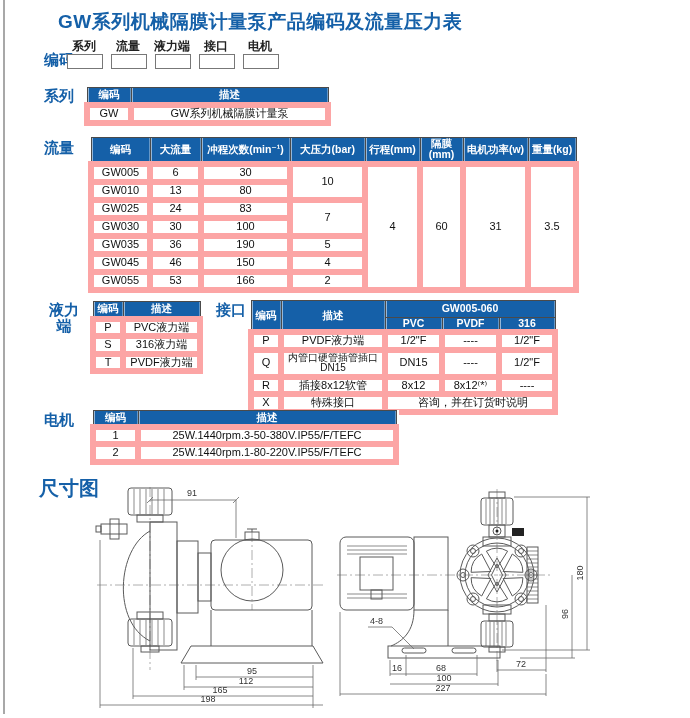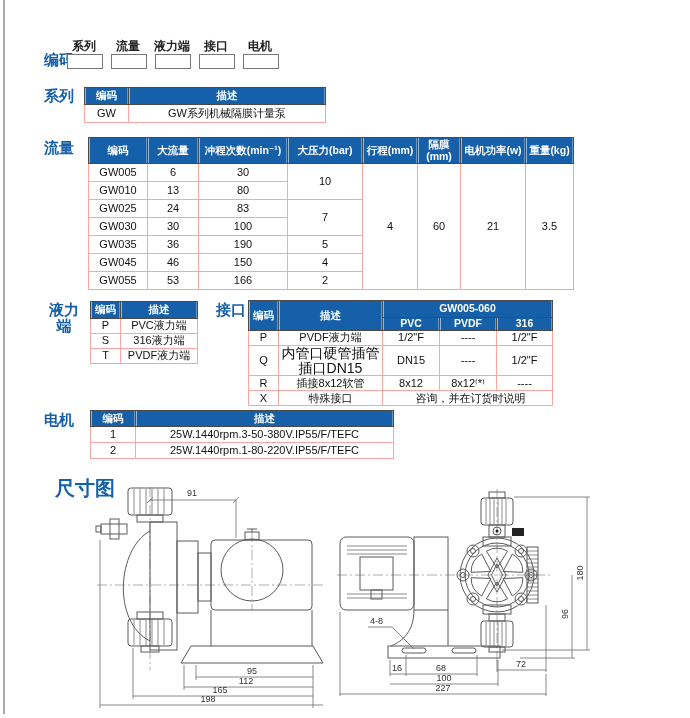--- a/index.html
+++ b/index.html
@@ -8,35 +8,36 @@
   .edge-line{position:absolute;left:3px;top:0;width:2px;height:714px;background:#a8a8a8;}
   .title{position:absolute;left:58px;top:9px;font-size:19px;font-weight:bold;color:#1560a8;letter-spacing:.5px;}
   .sec-label{position:absolute;font-size:15px;font-weight:bold;color:#1560a8;line-height:16px;}
   .field-label{position:absolute;top:38px;width:64px;text-align:center;font-size:12px;font-weight:bold;color:#222;}
   .codebox{position:absolute;top:54px;width:34px;height:13px;border:1px solid #777;background:#fff;}
   table.tbl{position:absolute;border-collapse:collapse;table-layout:fixed;background:#fff;line-height:1.05;}
   table.tbl{border:1px solid #4a4a4a;}
   .tbl th{background:#1560a8;color:#fff;font-weight:bold;border:1px solid #4a4a4a;
           box-shadow:inset 1px 0 0 rgba(255,255,255,.55), inset -1px 0 0 rgba(255,255,255,.35);
           padding:0;text-align:center;font-size:10.5px;}
-  .tbl td{border:1px solid #fca5a5;padding:0;text-align:center;font-size:11px;color:#111;}
+  .tbl td{border:6px solid #fca5a5;padding:0;text-align:center;font-size:11px;color:#111;}
   .note-cell{text-align:center;padding-left:6px !important;}
   .dimtxt{font-size:9px;fill:#333;}
   svg .ln{stroke:#5a5a5a;fill:none;stroke-width:1;}
   svg .kn{stroke:#5a5a5a;fill:none;stroke-width:.7;}
   svg .cl{stroke:#999;fill:none;stroke-width:.8;stroke-dasharray:10 3 2 3;}
   svg .dim{stroke:#6a6a6a;fill:none;stroke-width:.8;}
   svg .blk{fill:#222;stroke:none;}
 </style>
 </head>
 <body>
 
 <div id="page">
   <div class="edge-line"></div>
 
+  <div class="title">GW系列机械隔膜计量泵产品编码及流量压力表</div>
 
   <div class="sec-label" style="left:44px;top:52px;">编码</div>
   <div class="field-label" style="left:52px;">系列</div>
   <div class="field-label" style="left:96px;">流量</div>
   <div class="field-label" style="left:140px;">液力端</div>
   <div class="field-label" style="left:184px;">接口</div>
   <div class="field-label" style="left:228px;">电机</div>
   <div class="codebox" style="left:67px;"></div>
   <div class="codebox" style="left:111px;"></div>
   <div class="codebox" style="left:155px;"></div>
@@ -88,21 +89,21 @@
       </tr>
     </thead>
     <tbody>
       <tr style="height:18px">
         <td>GW005</td>
         <td>6</td>
         <td>30</td>
         <td rowspan="2">10</td>
         <td rowspan="7">4</td>
         <td rowspan="7">60</td>
-        <td rowspan="7">21</td>
+        <td rowspan="7">31</td>
         <td rowspan="7">3.5</td>
       </tr>
       <tr style="height:18px">
         <td>GW010</td>
         <td>13</td>
         <td>80</td>
       </tr>
       <tr style="height:18px">
         <td>GW025</td>
         <td>24</td>
@@ -190,21 +191,21 @@
     <tbody style="font-size:10.5px;">
       <tr style="height:15px">
         <td>P</td>
         <td>PVDF液力端</td>
         <td>1/2"F</td>
         <td>----</td>
         <td>1/2"F</td>
       </tr>
       <tr style="height:15px">
         <td>Q</td>
-        <td style="font-size:14px">内管口硬管插管插口DN15</td>
+        <td style="font-size:10px">内管口硬管插管插口DN15</td>
         <td>DN15</td>
         <td>----</td>
         <td>1/2"F</td>
       </tr>
       <tr style="height:15px">
         <td>R</td>
         <td>插接8x12软管</td>
         <td>8x12</td>
         <td>8x12⁽*⁾</td>
         <td>----</td>
@@ -234,21 +235,21 @@
         <td>1</td>
         <td>25W.1440rpm.3-50-380V.IP55/F/TEFC</td>
       </tr>
       <tr style="height:16px">
         <td>2</td>
         <td>25W.1440rpm.1-80-220V.IP55/F/TEFC</td>
       </tr>
     </tbody>
   </table>
 
-  <div class="sec-label" style="left:55px;top:480px;font-size:20px;">尺寸图</div>
+  <div class="sec-label" style="left:39px;top:480px;font-size:20px;">尺寸图</div>
 
   <svg style="position:absolute;left:90px;top:485px;" width="545" height="228" viewBox="90 485 545 228" xmlns="http://www.w3.org/2000/svg">
 
     <g>
       <path class="cl" d="M150,487 V670"></path>
       <path class="cl" d="M97,585 H324"></path>
       <path class="cl" d="M252,532 V610"></path>
 
       <g>
         <rect class="ln" x="128" y="488" width="44" height="27" rx="3"></rect>

